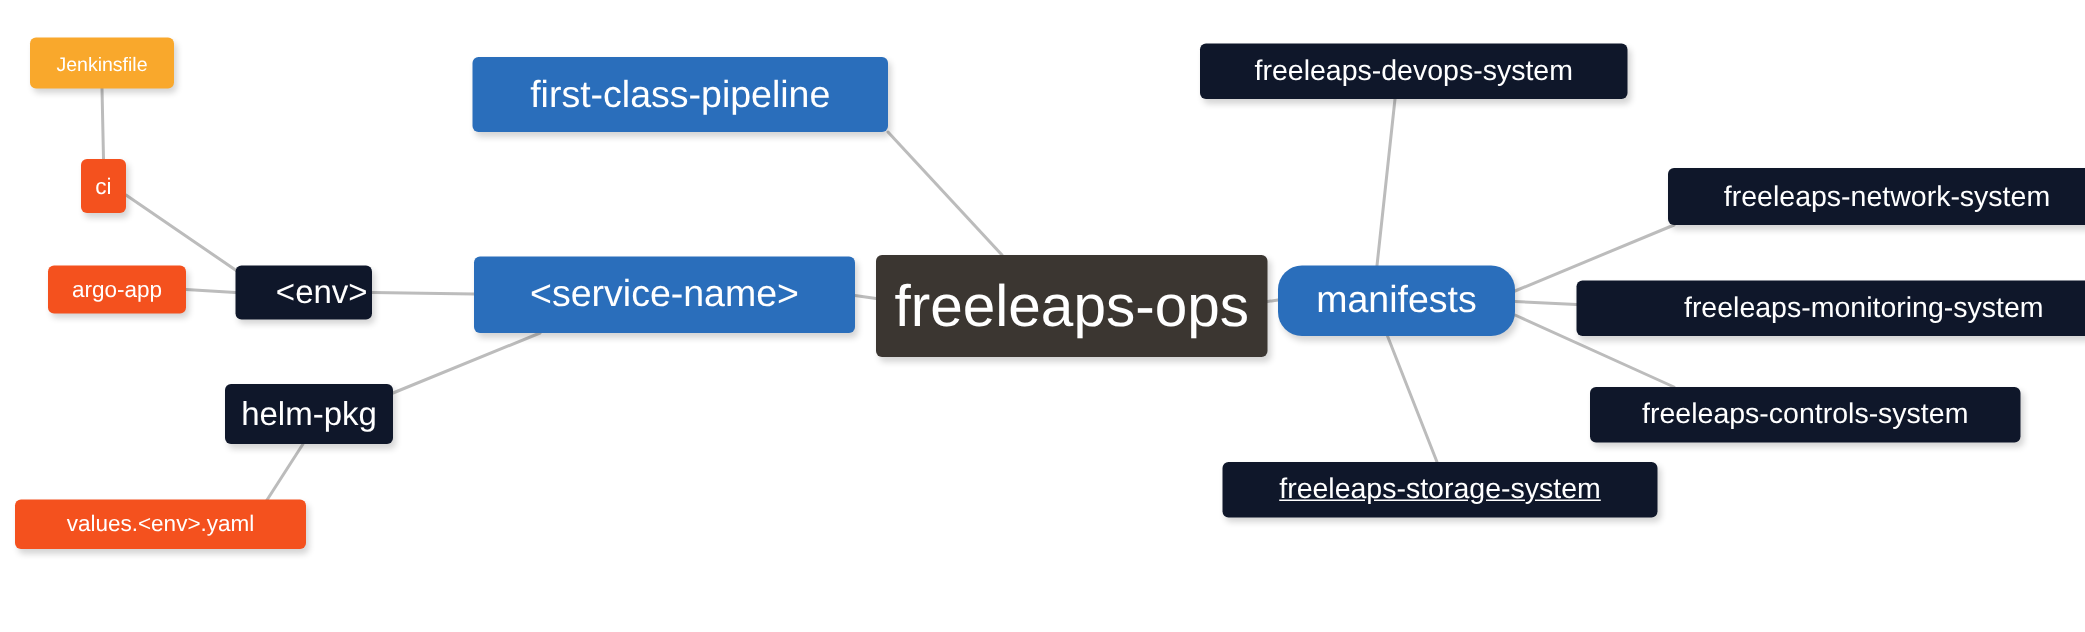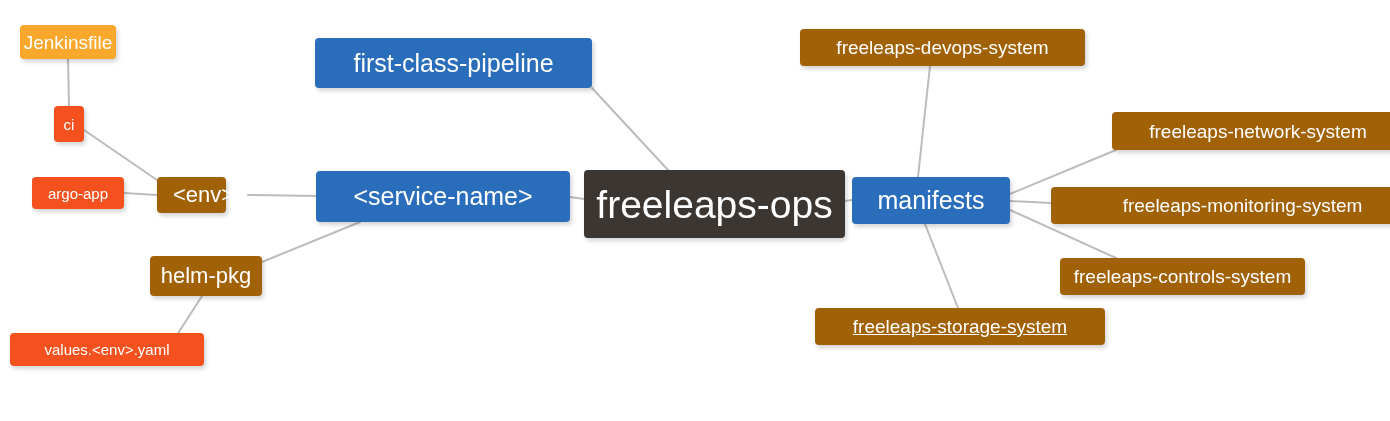--- a/index.html
+++ b/index.html
@@ -41,31 +41,31 @@
     cursor: pointer;
     user-select: none;
   }
   .node .node-label {
     display: block;
     padding: 0 1px;
   }
   
   .c-root   { background: #3b3631; }
   .c-blue   { background: #2a6ebb; }
-  .c-green  { background: #a16207; }
+  .c-green  { background: #0f172a; }
   .c-red    { background: #f4511e; }
   .c-orange { background: #f9a82c; }
 
   
   .s-root  { font-size: 39px; }
   .s-big   { font-size: 25px; }
   .s-mid   { font-size: 22px; }
   .s-sm    { font-size: 19px; }
   .s-xs    { font-size: 15px; }
-  .s-xxs   { font-size: 19px; }
+  .s-xxs   { font-size: 13px; }
 </style>
 </head>
 <body>
 
 <div id="mindmap">
   <svg id="edge-layer" viewBox="0 0 1390 421" width="1390" height="421" xmlns="http://www.w3.org/2000/svg">
       <line x1="68" y1="59" x2="69" y2="106" stroke="#bcbcbc" stroke-width="2" stroke-linecap="round"></line>
       <line x1="84" y1="130" x2="157" y2="180" stroke="#bcbcbc" stroke-width="2" stroke-linecap="round"></line>
       <line x1="124" y1="193" x2="157" y2="195" stroke="#bcbcbc" stroke-width="2" stroke-linecap="round"></line>
       <line x1="248" y1="195" x2="316" y2="196" stroke="#bcbcbc" stroke-width="2" stroke-linecap="round"></line>
@@ -83,50 +83,50 @@
   <div id="node-layer">
       <div class="node c-orange s-xxs" style="left: 20px; top: 25px; width: 96px; height: 34px;">
         <span class="node-label">Jenkinsfile</span>
       </div>
       <div class="node c-red s-xs" style="left: 54px; top: 106px; width: 30px; height: 36px;">
         <span class="node-label">ci</span>
       </div>
       <div class="node c-red s-xs" style="left: 32px; top: 177px; width: 92px; height: 32px;">
         <span class="node-label">argo-app</span>
       </div>
-      <div class="node c-green s-mid" style="left: 157px; top: 177px; width: 69px; height: 36px; padding-left: 24px;">
+      <div class="node c-green s-mid" style="left: 157px; top: 177px; width: 91px; height: 36px; padding-left: 24px;">
         <span class="node-label">&lt;env&gt;</span>
       </div>
       <div class="node c-green s-mid" style="left: 150px; top: 256px; width: 112px; height: 40px;">
         <span class="node-label">helm-pkg</span>
       </div>
       <div class="node c-red s-xs" style="left: 10px; top: 333px; width: 194px; height: 33px;">
         <span class="node-label">values.&lt;env&gt;.yaml</span>
       </div>
       <div class="node c-blue s-big" style="left: 315px; top: 38px; width: 277px; height: 50px;">
         <span class="node-label">first-class-pipeline</span>
       </div>
       <div class="node c-blue s-big" style="left: 316px; top: 171px; width: 254px; height: 51px;">
         <span class="node-label">&lt;service-name&gt;</span>
       </div>
       <div class="node c-root s-root" style="left: 584px; top: 170px; width: 261px; height: 68px;">
         <span class="node-label">freeleaps-ops</span>
       </div>
-      <div class="node c-blue s-big" style="left: 852px; top: 177px; width: 158px; height: 47px;">
+      <div class="node c-blue s-big" style="left: 852px; top: 177px; width: 158px; height: 47px; border-radius: 16px;">
         <span class="node-label">manifests</span>
       </div>
       <div class="node c-green s-sm" style="left: 800px; top: 29px; width: 285px; height: 37px;">
         <span class="node-label">freeleaps-devops-system</span>
       </div>
       <div class="node c-green s-sm" style="left: 1112px; top: 112px; width: 292px; height: 38px;">
         <span class="node-label">freeleaps-network-system</span>
       </div>
       <div class="node c-green s-sm" style="left: 1051px; top: 187px; width: 383px; height: 37px;">
         <span class="node-label">freeleaps-monitoring-system</span>
       </div>
-      <div class="node c-green s-sm" style="left: 1060px; top: 258px; width: 245px; height: 37px;">
+      <div class="node c-green s-sm" style="left: 1060px; top: 258px; width: 287px; height: 37px;">
         <span class="node-label">freeleaps-controls-system</span>
       </div>
       <div class="node c-green s-sm" style="left: 815px; top: 308px; width: 290px; height: 37px; text-decoration: underline;">
         <span class="node-label">freeleaps-storage-system</span>
       </div>
     </div>
 </div>
 
 </body></html>

